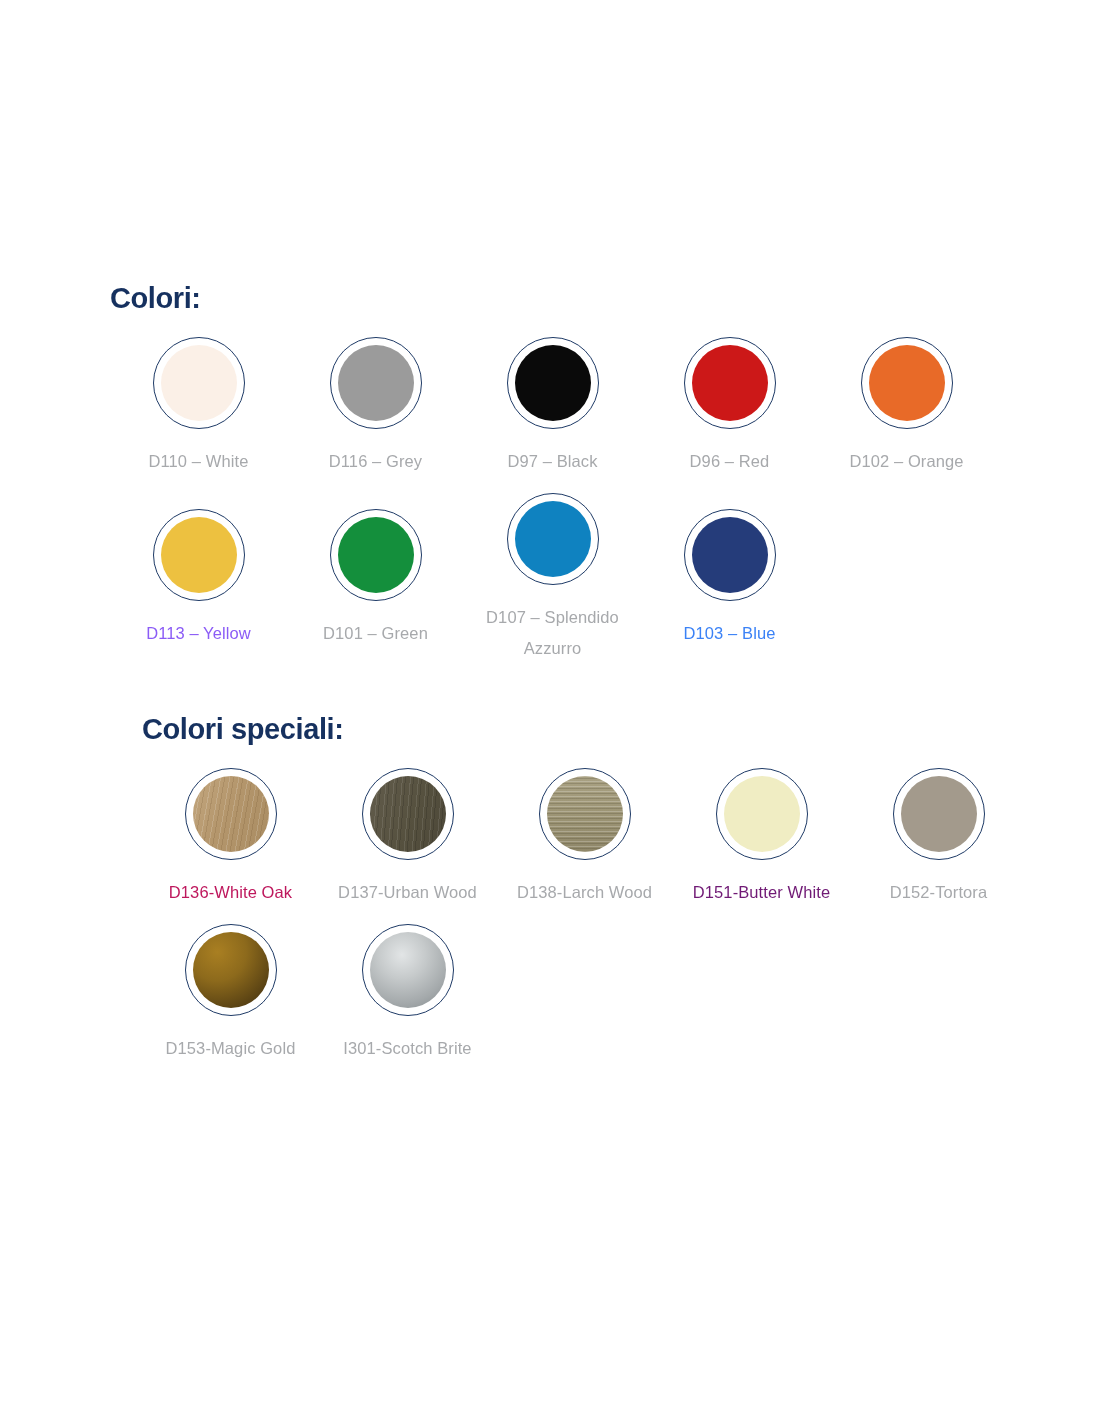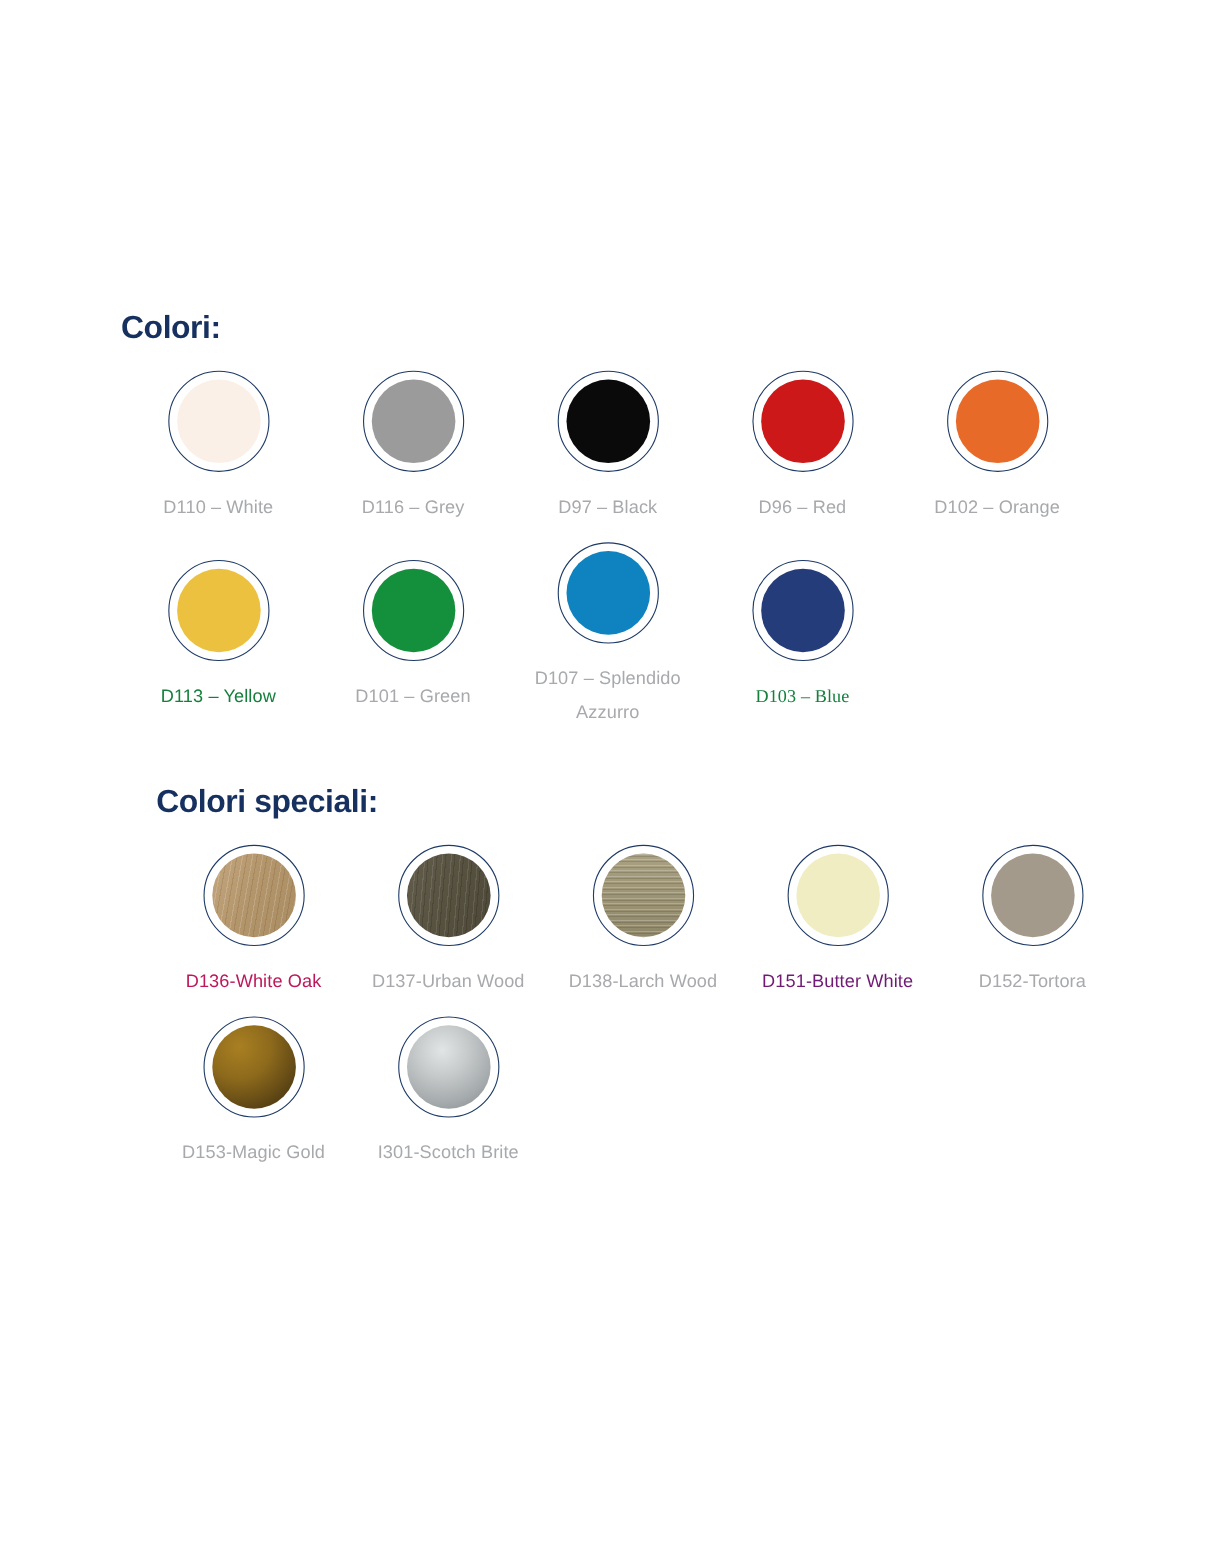--- a/index.html
+++ b/index.html
@@ -180,39 +180,39 @@
         </div>
         <div class="swatch-label" style="color: rgb(167, 169, 172);">D102 – Orange</div>
       </div>
     </div>
 
     <div class="swatch-row">
       <div class="swatch">
         <div class="swatch-ring" style="border-color: rgb(30, 58, 102);">
           <div class="swatch-disc" style="background: rgb(237, 193, 64);"></div>
         </div>
-        <div class="swatch-label" style="color: #15803d;">D113 – Yellow</div>
+        <div class="swatch-label" style="color: #8b5cf6;">D113 – Yellow</div>
       </div>
       <div class="swatch">
         <div class="swatch-ring" style="border-color: rgb(30, 58, 102);">
           <div class="swatch-disc" style="background: rgb(20, 143, 60);"></div>
         </div>
         <div class="swatch-label" style="color: rgb(167, 169, 172);">D101 – Green</div>
       </div>
       <div class="swatch">
         <div class="swatch-ring" style="border-color: rgb(30, 58, 102);">
           <div class="swatch-disc" style="background: rgb(15, 130, 192);"></div>
         </div>
         <div class="swatch-label" style="color: rgb(167, 169, 172);">D107 – Splendido Azzurro</div>
       </div>
       <div class="swatch">
         <div class="swatch-ring" style="border-color: rgb(30, 58, 102);">
           <div class="swatch-disc" style="background: rgb(37, 60, 122);"></div>
         </div>
-        <div class="swatch-label" style="color: #15803d; font-family: Liberation Serif, serif;">D103 – Blue</div>
+        <div class="swatch-label" style="color: #3b82f6;">D103 – Blue</div>
       </div>
       <div class="swatch"></div>
     </div>
   </section>
 
   <section class="section section-speciali">
     <h2 class="section-title" style="color: rgb(22, 49, 95);">Colori speciali:</h2>
 
     <div class="swatch-row">
       <div class="swatch">

